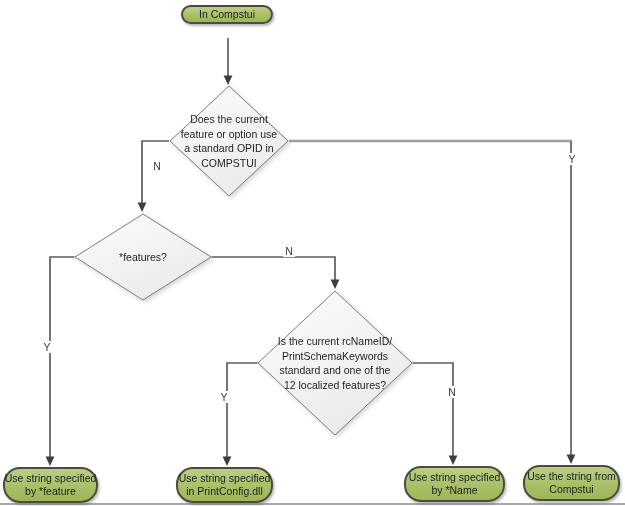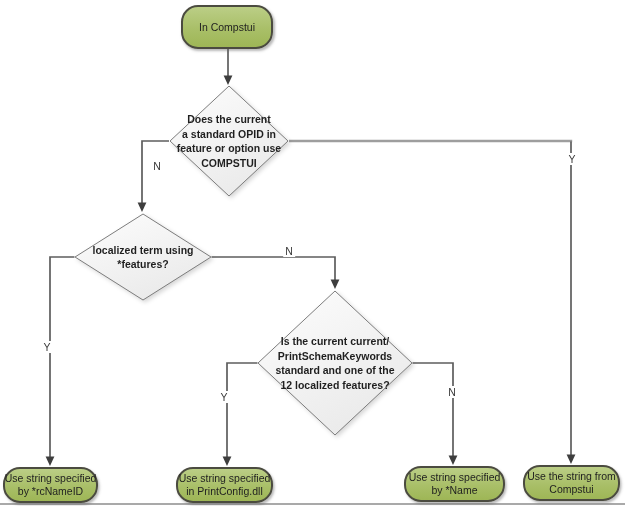--- a/index.html
+++ b/index.html
@@ -20,21 +20,21 @@
     background:linear-gradient(180deg,#bbce86 0%, #a9bf68 55%, #9eb656 100%);
     border:2px solid #4b4b40; border-radius:17px;
     box-shadow:1.5px 2px 2.5px rgba(100,100,100,.45);
   }
   .pill .ln { white-space:nowrap; }
 
   .diamond svg.shape { position:absolute; left:0; top:0; filter:drop-shadow(2px 2.5px 2px rgba(0,0,0,.16)); }
   .dtext {
     position:absolute; left:0; top:0; right:0; bottom:0; z-index:2;
     display:flex; flex-direction:column; align-items:center; justify-content:center;
-    text-align:left; font-size:10.5px; line-height:14.5px;font-weight:bold;
+    text-align:left; font-size:10.5px; line-height:14.5px;
   }
   .dtext .ln { white-space:nowrap; }
 
   .elabel {
     position:absolute; z-index:3; font-size:10.5px; line-height:12px;
     color:#3a3a3a; background:#ffffff; padding:0 2px; transform:translateX(-50%);
   }
   .page-edge { position:absolute; left:0; top:503px; width:625px; height:2px; background:#a9a9a9; z-index:0; }
 </style>
 </head>
@@ -62,61 +62,60 @@
 
     <polygon class="arrowhead" points="228,85 223.6,75.5 232.4,75.5"></polygon>
     <polygon class="arrowhead" points="142,212 137.6,202.5 146.4,202.5"></polygon>
     <polygon class="arrowhead" points="571,464 566.6,454.5 575.4,454.5"></polygon>
     <polygon class="arrowhead" points="50,466 45.6,456.5 54.4,456.5"></polygon>
     <polygon class="arrowhead" points="335,289 330.6,279.5 339.4,279.5"></polygon>
     <polygon class="arrowhead" points="227,466 222.6,456.5 231.4,456.5"></polygon>
     <polygon class="arrowhead" points="453,465 448.6,455.5 457.4,455.5"></polygon>
   </svg>
 
-  <div class="node pill" style="left:181px; top:5px; width:92px; height:44px;">
+  <div class="node pill" style="left:181px; top:5px; width:92px; height:19px;">
     <div class="ln">In Compstui</div>
   </div>
 
   <div class="node diamond" style="left:169px; top:85px; width:120px; height:112px;">
     <svg class="shape" width="120" height="112" viewBox="0 0 120 112">
       <polygon points="60,1 119,56 60,111 1,56" fill="url(#dgrad)" stroke="#7c7c7c" stroke-width="1"></polygon>
     </svg>
     <div class="dtext">
       <div class="ln">Does the current</div>
+      <div class="ln">feature or option use</div>
       <div class="ln">a standard OPID in</div>
-      <div class="ln">feature or option use</div>
       <div class="ln">COMPSTUI</div>
     </div>
   </div>
 
   <div class="node diamond" style="left:74px; top:213px; width:138px; height:88px;">
     <svg class="shape" width="138" height="88" viewBox="0 0 138 88">
       <polygon points="69,1 137,44 69,87 1,44" fill="url(#dgrad)" stroke="#7c7c7c" stroke-width="1"></polygon>
     </svg>
     <div class="dtext">
-      <div class="ln">localized term using</div>
       <div class="ln">*features?</div>
     </div>
   </div>
 
   <div class="node diamond" style="left:257px; top:290px; width:156px; height:146px;">
     <svg class="shape" width="156" height="146" viewBox="0 0 156 146">
       <polygon points="78,1 155,73 78,145 1,73" fill="url(#dgrad)" stroke="#7c7c7c" stroke-width="1"></polygon>
     </svg>
     <div class="dtext">
-      <div class="ln">Is the current current/</div>
+      <div class="ln">Is the current rcNameID/</div>
       <div class="ln">PrintSchemaKeywords</div>
       <div class="ln">standard and one of the</div>
       <div class="ln">12 localized features?</div>
     </div>
   </div>
 
   <div class="node pill" style="left:3px; top:467px; width:95px; height:36px;">
     <div class="ln">Use string specified</div>
-    <div class="ln">by *rcNameID</div>
+    <div class="ln">by *feature</div>
   </div>
 
   <div class="node pill" style="left:176px; top:467px; width:97px; height:36px;">
     <div class="ln">Use string specified</div>
     <div class="ln">in PrintConfig.dll</div>
   </div>
 
   <div class="node pill" style="left:404px; top:466px; width:101px; height:36px;">
     <div class="ln">Use string specified</div>
     <div class="ln">by *Name</div>

